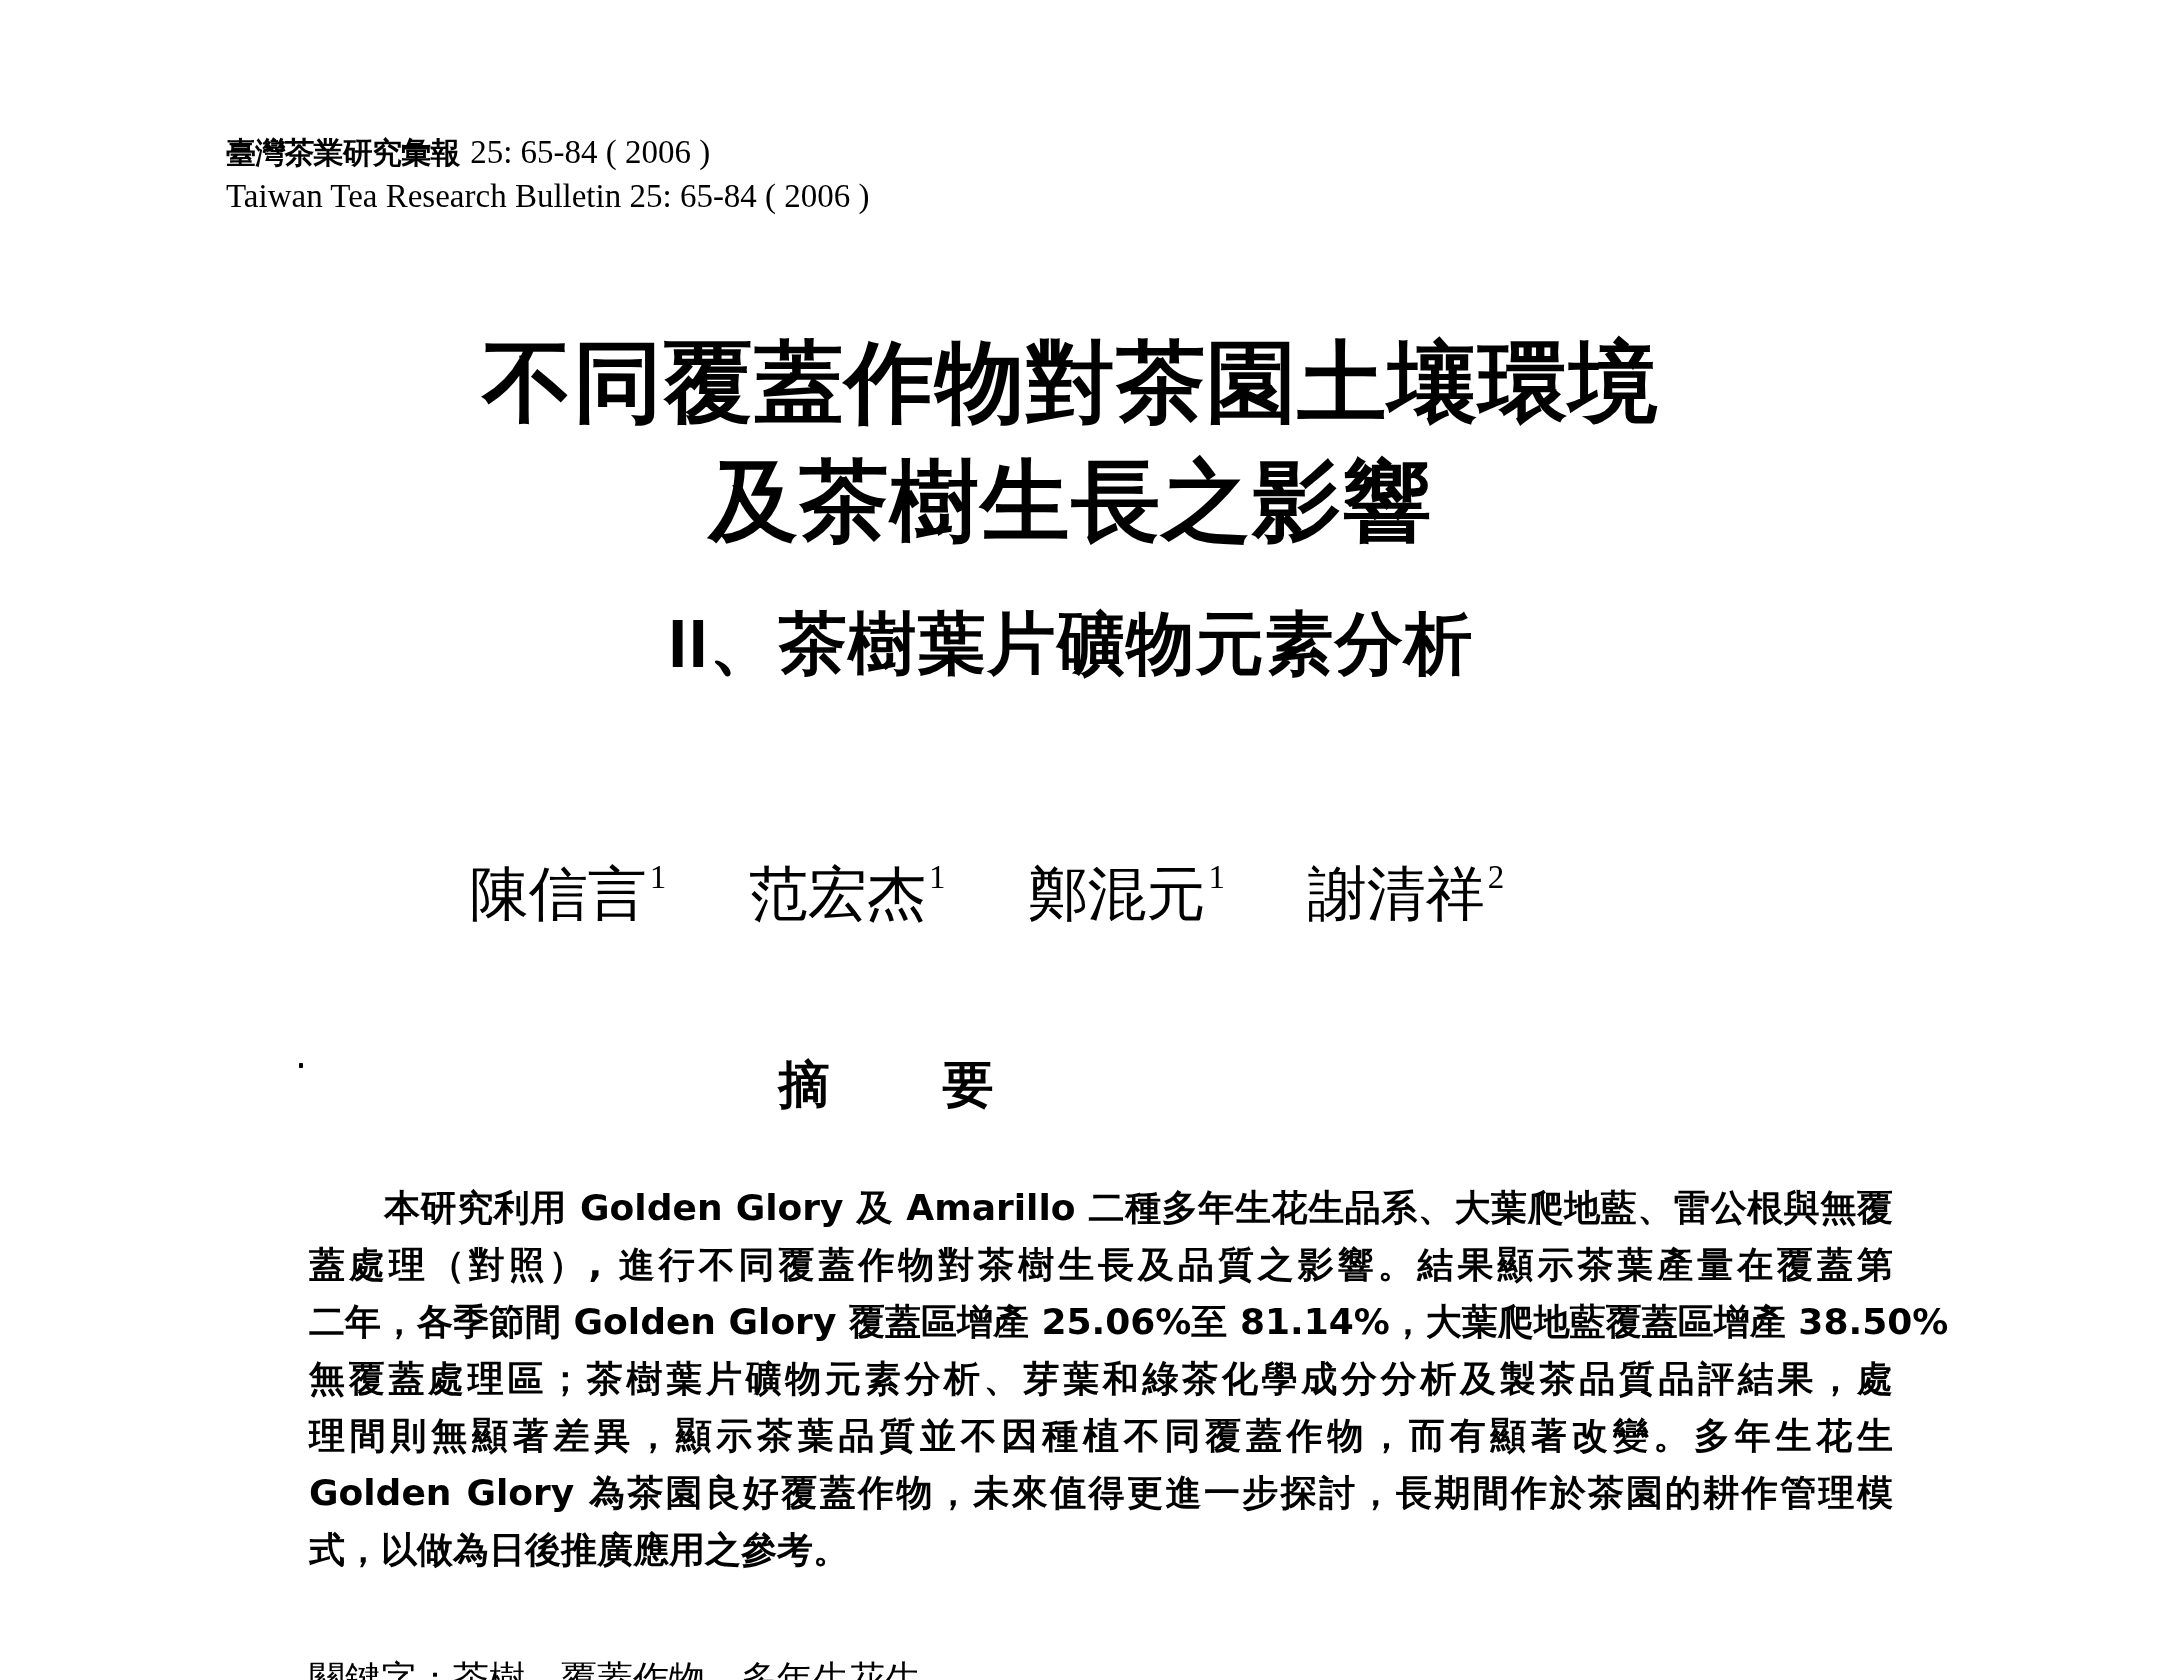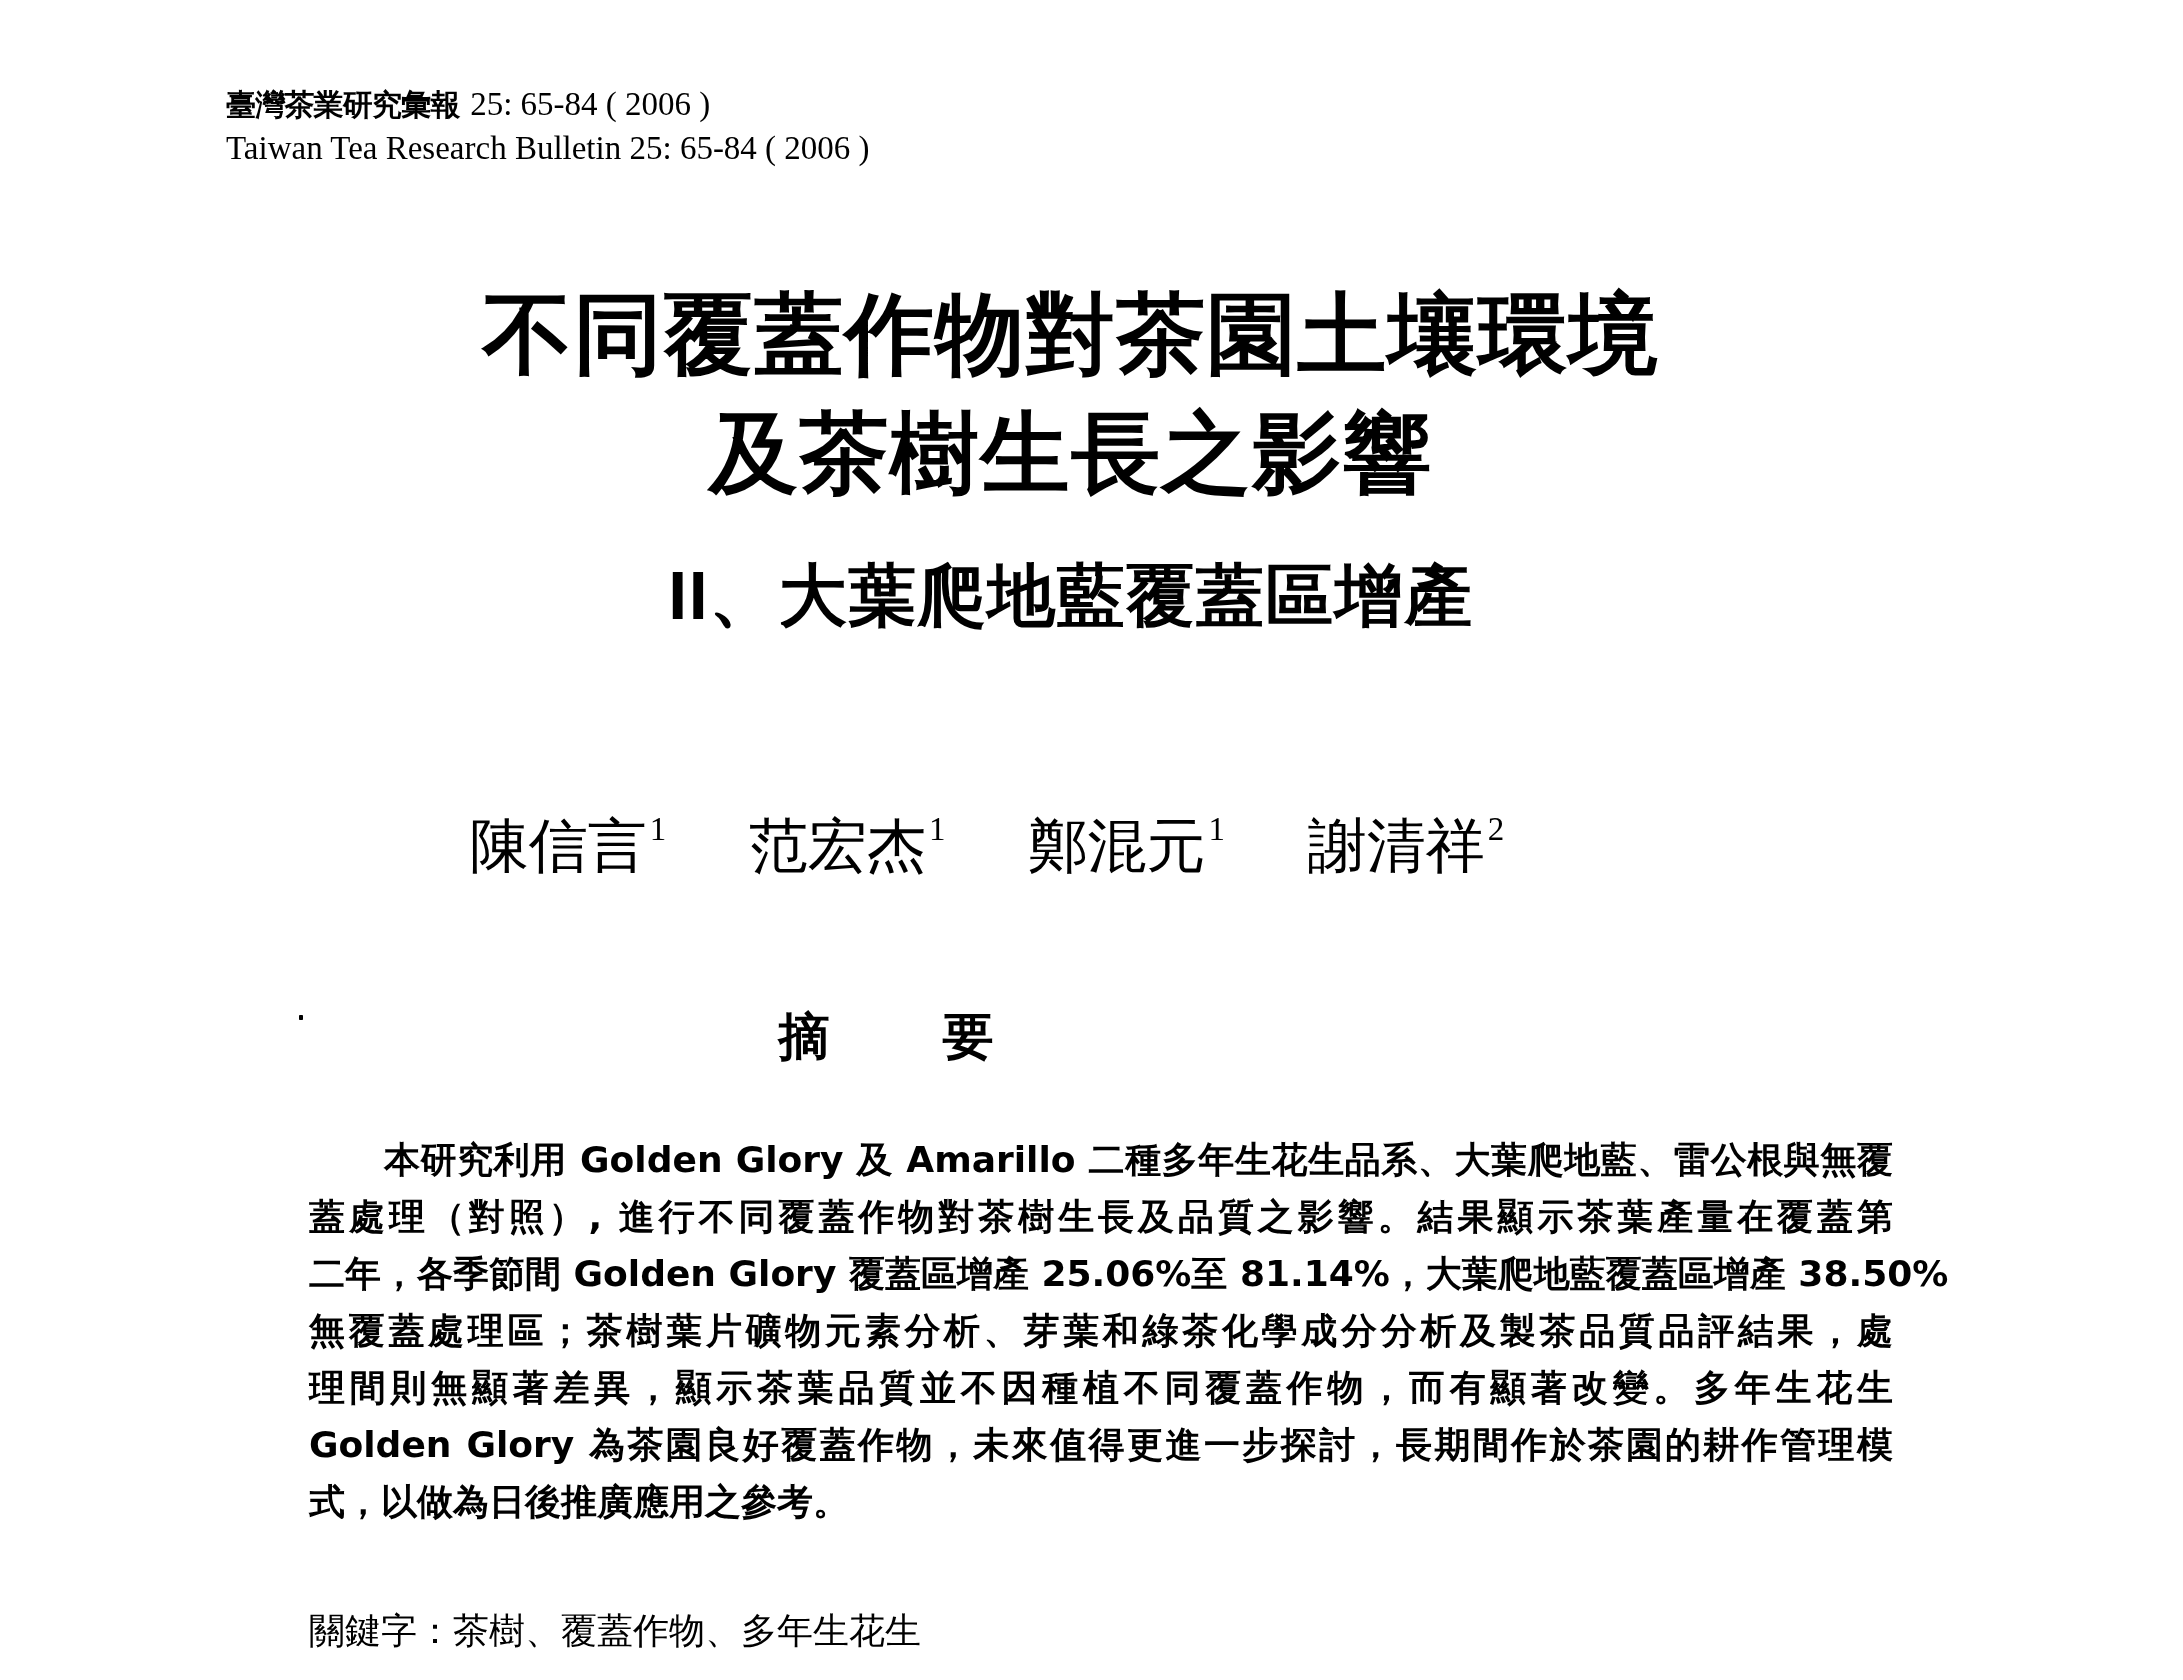--- a/index.html
+++ b/index.html
@@ -1,21 +1,21 @@
 <!DOCTYPE html>
 <html style="font-size:12px"><head>
 <meta charset="utf-8">
 <style>
   html, body { margin: 0; padding: 0; background: #ffffff; }
   body {
     width: 2183px; height: 1680px; position: relative; overflow: hidden;
     color: #000000;
     font-family: "DejaVu Sans", "Liberation Sans", sans-serif;
   }
-  .abs { position: absolute; }
+  .abs { position: absolute; margin-top: 48px; }
   .header-cn {
     left: 226px; top: 84px; font-size: 30px; line-height: 41px; white-space: nowrap;
   }
   .header-cn .journal-cn { font-weight: bold; font-family: "DejaVu Sans", sans-serif; letter-spacing: -0.8px; }
   .header-cn .issue { font-family: "Liberation Serif", serif; font-size: 33px; margin-left: 10.6px; }
   .header-en {
     left: 226px; top: 128px; font-size: 33px; line-height: 41px; white-space: nowrap;
     font-family: "Liberation Serif", serif;
   }
   .title {
@@ -53,21 +53,21 @@
 </head>
 <body>
 
 <div class="abs header-cn">
   <span class="journal-cn">臺灣茶業研究彙報</span><span class="issue">25: 65-84 ( 2006 )</span>
 </div>
 <div class="abs header-en">Taiwan Tea Research Bulletin 25: 65-84 ( 2006 )</div>
 
 <div class="abs title title-1">不同覆蓋作物對茶園土壤環境</div>
 <div class="abs title title-2">及茶樹生長之影響</div>
-<div class="abs title subtitle">II、大葉爬地藍覆蓋區增產</div>
+<div class="abs title subtitle">II、茶樹葉片礦物元素分析</div>
 
 <div class="abs authors">
   <span class="author"><span>陳信言</span><sup>1</sup></span>
   <span class="author"><span>范宏杰</span><sup>1</sup></span>
   <span class="author"><span>鄭混元</span><sup>1</sup></span>
   <span class="author"><span>謝清祥</span><sup>2</sup></span>
 </div>
 
 <div class="abs speck"></div>
 

